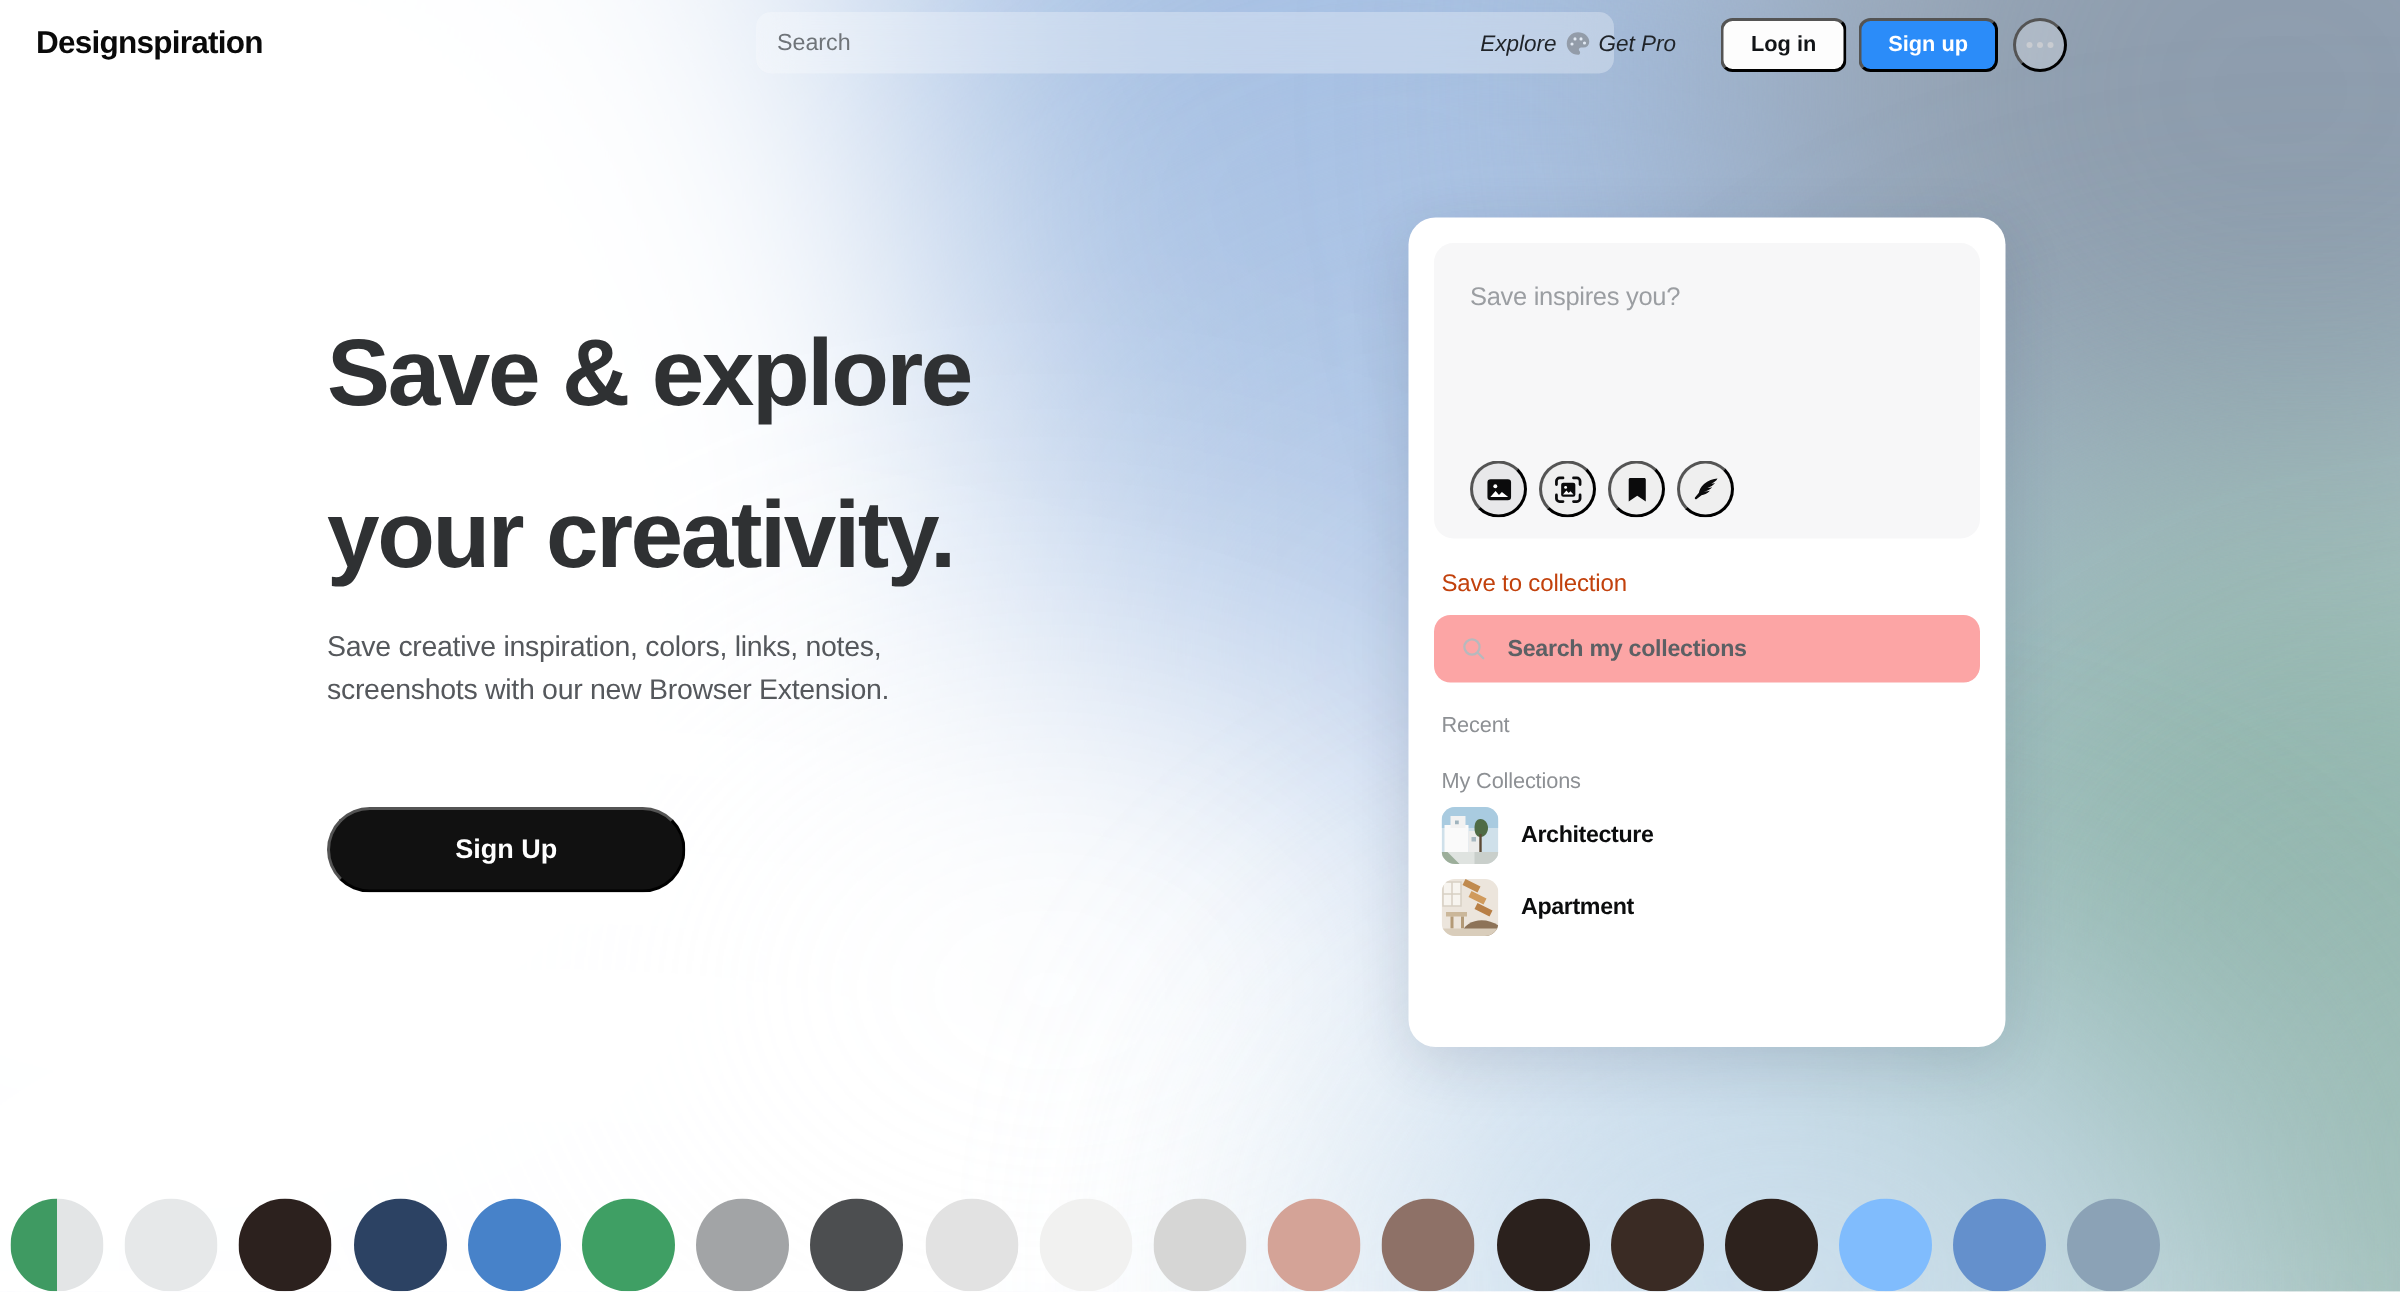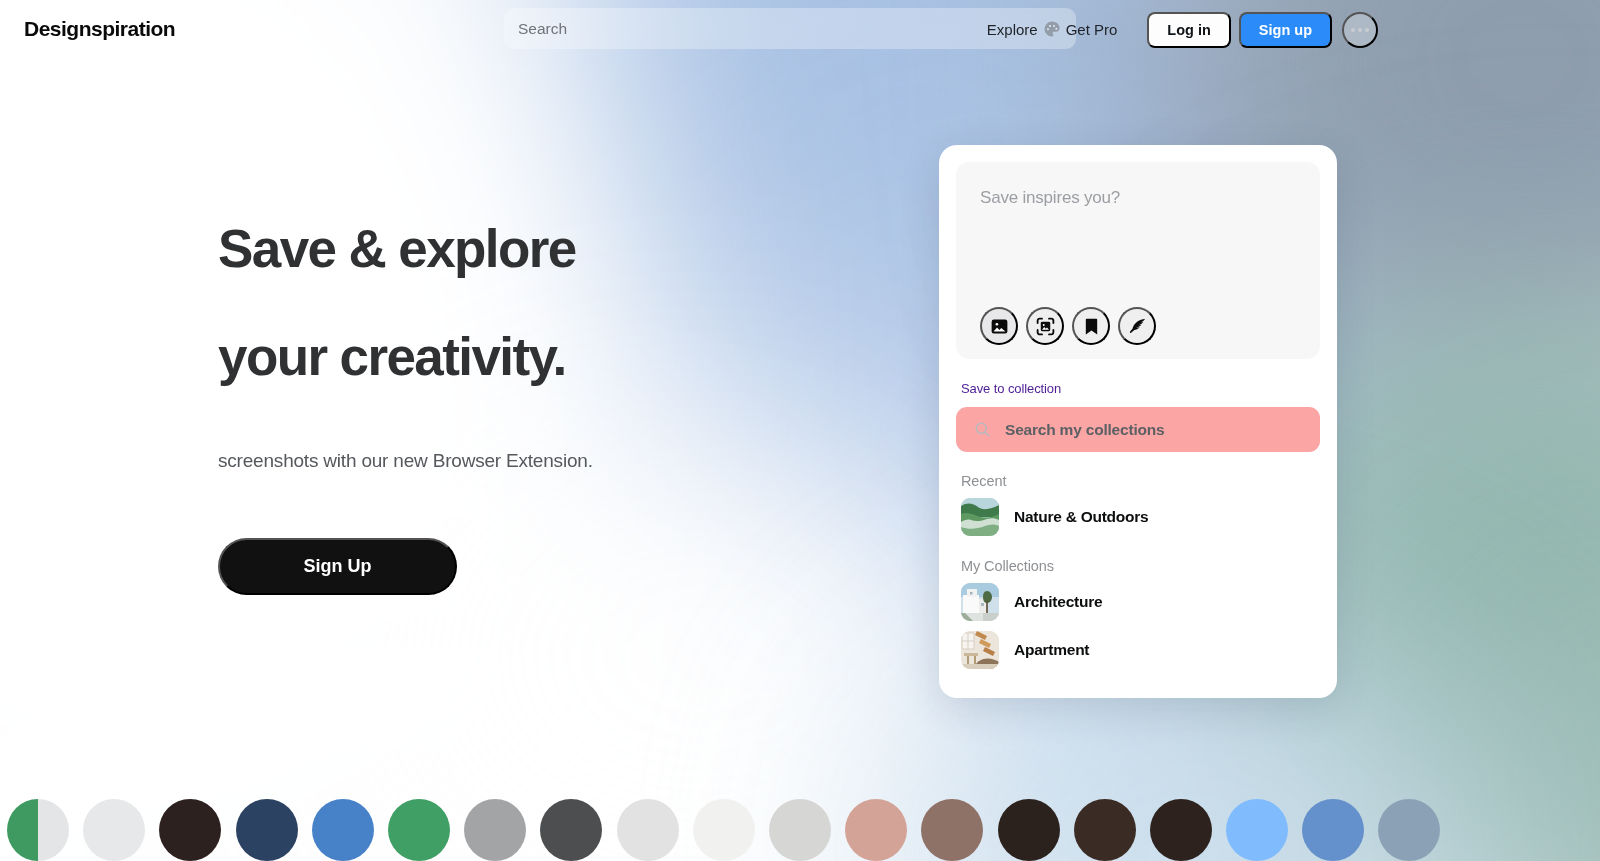--- a/index.html
+++ b/index.html
@@ -134,20 +134,21 @@
     gap: 0;
     height: 40px;
   }
   .nav-link {
     font-size: 15px;
     color: #1f2328;
     font-weight: 500;
     padding: 0 14px;
     line-height: 40px;
     white-space: nowrap;
+    font-style: italic;
   }
   .btn-login {
     margin-left: 16px;
     height: 36px;
     padding: 0 18px;
     border-radius: 8px;
     background: #fdfdfd;
     color: #111417;
     font-size: 14.5px;
     font-weight: bold;
@@ -186,21 +187,21 @@
   }
 
   
   .hero {
     position: absolute;
     left: 218px; top: 222px;
     width: 470px;
     z-index: 20;
   }
   .hero-title {
-    font-size: 53px;
+    font-size: 63px;
     line-height: 54px;
     font-weight: bold;
     color: #2f3133;
     letter-spacing: -1.6px;
   }
   .hero-sub {
     margin-top: 33px;
     font-size: 19px;
     line-height: 29px;
     color: #55585c;
@@ -254,22 +255,22 @@
     width: 38px; height: 38px;
     border-radius: 50%;
     display: flex;
     align-items: center;
     justify-content: center;
   }
   .tool.active { background: #e8e8ea; }
   .tool svg { width: 21px; height: 21px; }
 
   .section-label {
-    font-size: 13px;
-    color: #4c1d95;
+    font-size: 16px;
+    color: #c2410c;
     margin: 22px 0 0 5px;
     letter-spacing: -0.1px;
   }
   .coll-search {
     margin-top: 11px;
     height: 45px;
     background: #fca5a5;
     border-radius: 11px;
     display: flex;
     align-items: center;
@@ -383,21 +384,21 @@
     </div>
   </div>
 
   <div class="hero">
     <h1 class="hero-title">
       <span>Save &amp; explore</span><br>
       <br>
       <span>your creativity.</span>
     </h1>
     <p class="hero-sub">
-      <br>
+      <span>Save creative inspiration, colors, links, notes,</span><br>
       <span>screenshots with our new Browser Extension.</span>
     </p>
     <button class="btn-hero">Sign Up</button>
   </div>
 
   <div class="card">
 
     <div class="note-area">
       <div class="note-placeholder">Save inspires you?</div>
 
@@ -435,33 +436,20 @@
     <div class="coll-search">
       <svg width="19" height="19" viewBox="0 0 24 24" xmlns="http://www.w3.org/2000/svg">
         <circle cx="10.5" cy="10.5" r="6.4" stroke="#b6b9bd" stroke-width="1.9" fill="none"></circle>
         <path d="M15.4 15.4L20 20" stroke="#b6b9bd" stroke-width="1.9" stroke-linecap="round"></path>
       </svg>
       <span class="coll-search-text">Search my collections</span>
     </div>
 
     <div class="group-label">Recent</div>
 
-    <div class="coll-row">
-      <span class="thumb">
-        <svg viewBox="0 0 38 38" xmlns="http://www.w3.org/2000/svg">
-          <rect width="38" height="38" fill="#9fc6c0"></rect>
-          <path d="M0 0h38v13H0z" fill="#b9d6dd"></path>
-          <path d="M0 8c6-4 12-3 17 1 6 4 13 2 21-2v12H0V8Z" fill="#3f7a4a"></path>
-          <path d="M0 16c7-3 13 1 19 3 6 2 13 0 19-3v10H0V16Z" fill="#5d9960"></path>
-          <path d="M10 22c5 2 11 1 16-1 4-1 8-1 12 1v16H0V24c3-2 7-3 10-2Z" fill="#cfe0d2"></path>
-          <path d="M0 29c8 3 16 2 24-1 5-2 10-2 14 0v10H0v-9Z" fill="#7fae83"></path>
-        </svg>
-      </span>
-      <span class="coll-name">Nature &amp; Outdoors</span>
-    </div>
 
     <div class="group-label">My Collections</div>
 
     <div class="coll-row">
       <span class="thumb">
         <svg viewBox="0 0 38 38" xmlns="http://www.w3.org/2000/svg">
           <rect width="38" height="38" fill="#cfe0ea"></rect>
           <rect width="38" height="14" fill="#a9cbe0"></rect>
           <path d="M2 12h16v20H2z" fill="#fafafa"></path>
           <path d="M6 6h10v8H6z" fill="#f2f2f2"></path>

